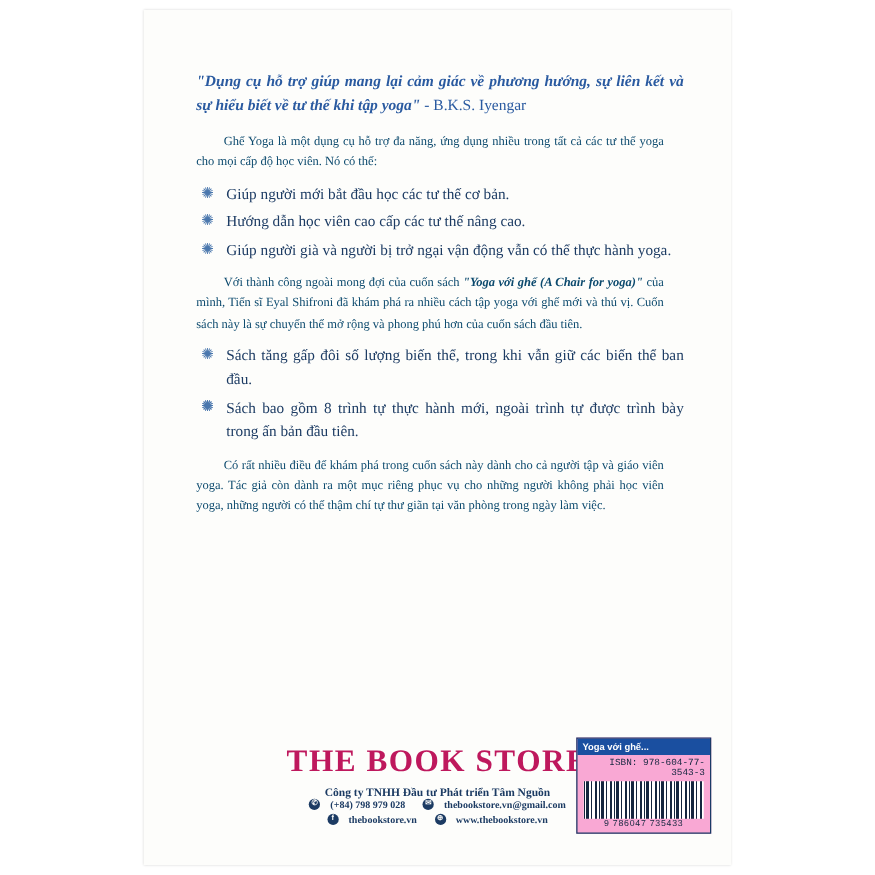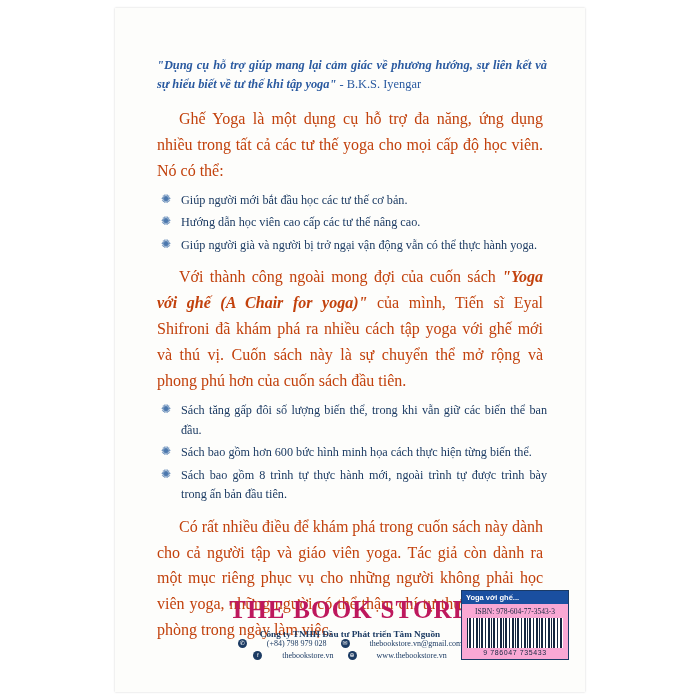--- a/index.html
+++ b/index.html
@@ -45,24 +45,24 @@
     font-size: 12.4px;
     line-height: 1.5;
     margin: 0 0 13px 0;
     text-align: justify;
   }
   .quote .attrib {
     font-style: normal;
     font-weight: normal;
   }
   p.para {
-    color: #c2410c;
-    font-size: 16px;
+    color: #0c4a6e;
+    font-size: 10px;
     line-height: 1.62;
-    margin: 0 4px 7px 0;
+    margin: 0 16px 7px 0;
     text-indent: 22px;
     text-align: justify;
   }
   ul.bullets {
     list-style: none;
     margin: 2px 0 9px 0;
     padding: 0;
   }
   ul.bullets li {
     position: relative;
@@ -121,22 +121,23 @@
     justify-content: center;
     align-items: center;
     gap: 14px;
     margin-bottom: 3px;
     color: #1c3b63;
     font-size: 8px;
   }
   .contact {
     display: flex;
     align-items: flex-start;
-    gap: 20px;
+    gap: 8px;
     white-space: nowrap;
+    font-weight: bold;
   }
   .cicon {
     display: inline-block;
     width: 9px;
     height: 9px;
     border-radius: 50%;
     background: #1c3b63;
     color: #fdfdfb;
     font-size: 6px;
     line-height: 9px;
@@ -158,23 +159,23 @@
     font-size: 7.5px;
     font-family: "Liberation Sans", sans-serif;
     padding: 2px 4px;
     font-weight: bold;
     white-space: nowrap;
     overflow: hidden;
   }
   .isbn {
     color: #14263f;
     font-size: 7.5px;
-    font-family: Liberation Serif, serif;
+    font-family: Liberation Mono, monospace;
     padding: 3px 4px 2px 4px;
-    text-align: center;
+    text-align: right;
   }
   .bars {
     height: 30px;
     margin: 0 5px;
     background: repeating-linear-gradient(
       to right,
       #14263f 0px, #14263f 1px,
       #ffffff 1px, #ffffff 2px,
       #14263f 2px, #14263f 4px,
       #ffffff 4px, #ffffff 6px,
@@ -208,21 +209,21 @@
       <ul class="bullets">
         <li><span class="flower">✺</span><span>Giúp người mới bắt đầu học các tư thế cơ bản.</span></li>
         <li><span class="flower">✺</span><span>Hướng dẫn học viên cao cấp các tư thế nâng cao.</span></li>
         <li><span class="flower">✺</span><span>Giúp người già và người bị trở ngại vận động vẫn có thể thực hành yoga.</span></li>
       </ul>
 
       <p class="para"><span>Với thành công ngoài mong đợi của cuốn sách </span><span class="italic-title">"Yoga với ghế (A Chair for yoga)"</span><span> của mình, Tiến sĩ Eyal Shifroni đã khám phá ra nhiều cách tập yoga với ghế mới và thú vị. Cuốn sách này là sự chuyển thể mở rộng và phong phú hơn của cuốn sách đầu tiên.</span></p>
 
       <ul class="bullets">
         <li><span class="flower">✺</span><span>Sách tăng gấp đôi số lượng biến thể, trong khi vẫn giữ các biến thể ban đầu.</span></li>
-        <li><span class="flower">✺</span><span>Sách bao gồm hơn 600 bức hình minh họa cách thực hiện từng biến thể.</span></li>
+        <li><span class="flower">✺</span></li>
         <li><span class="flower">✺</span><span>Sách bao gồm 8 trình tự thực hành mới, ngoài trình tự được trình bày trong ấn bản đầu tiên.</span></li>
       </ul>
 
       <p class="para">Có rất nhiều điều để khám phá trong cuốn sách này dành cho cả người tập và giáo viên yoga. Tác giả còn dành ra một mục riêng phục vụ cho những người không phải học viên yoga, những người có thể thậm chí tự thư giãn tại văn phòng trong ngày làm việc.</p>
     </div>
 
     <div class="footer">
       <div class="brand">THE BOOK STORE</div>
       <div class="company">Công ty TNHH Đầu tư Phát triển Tâm Nguồn</div>
 

